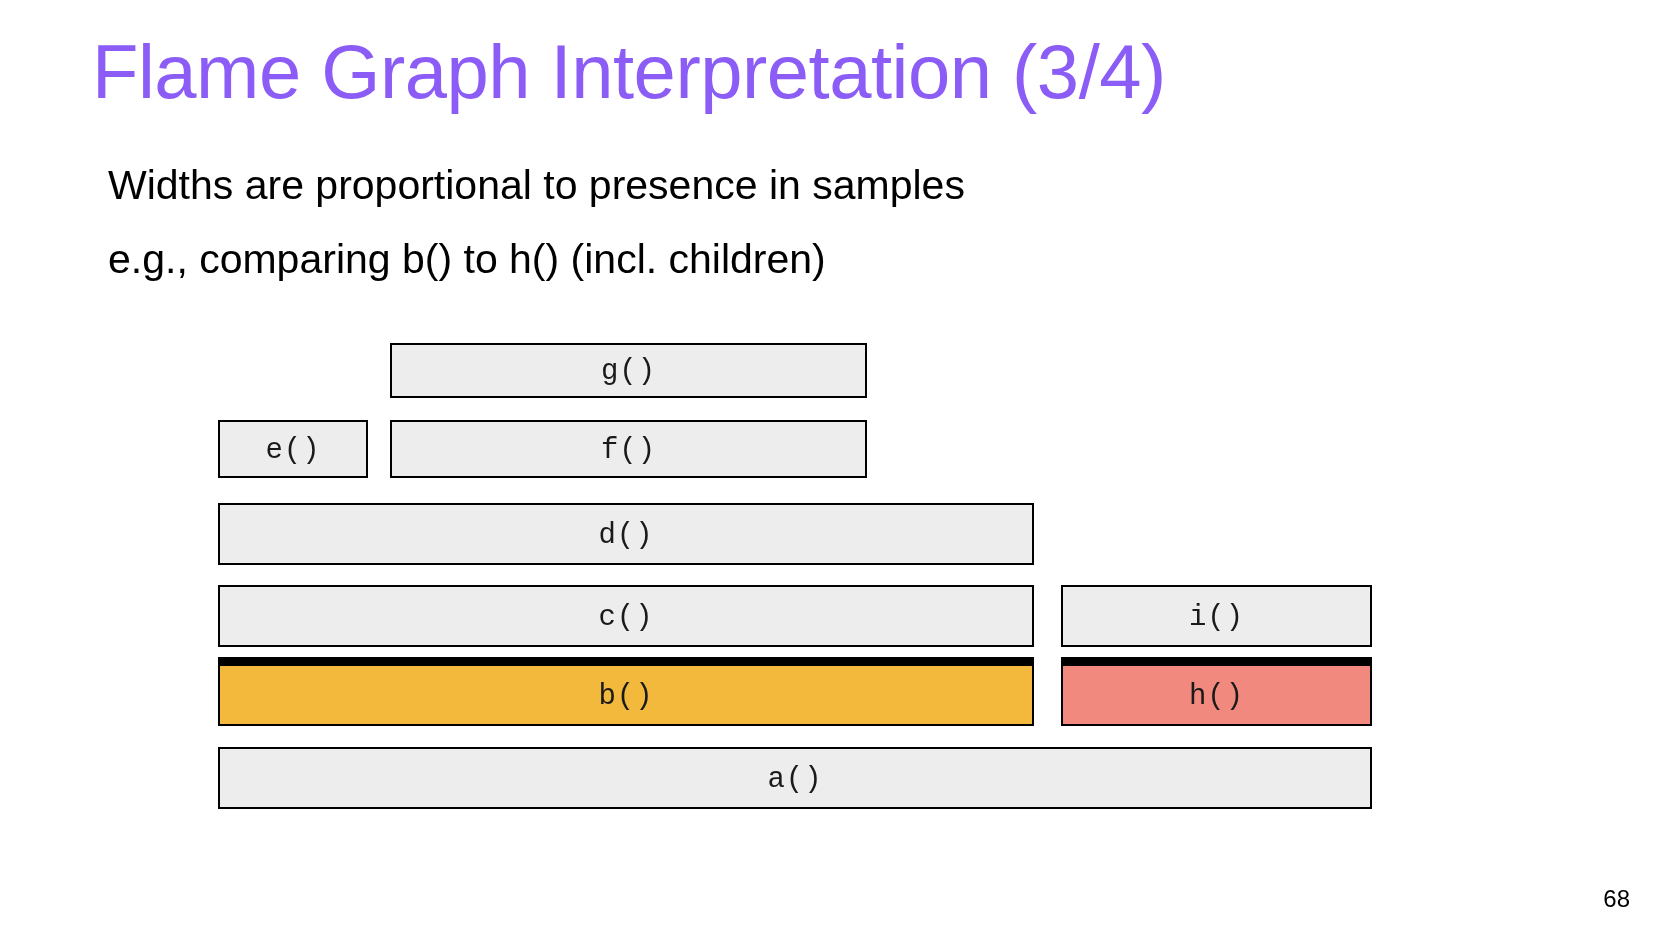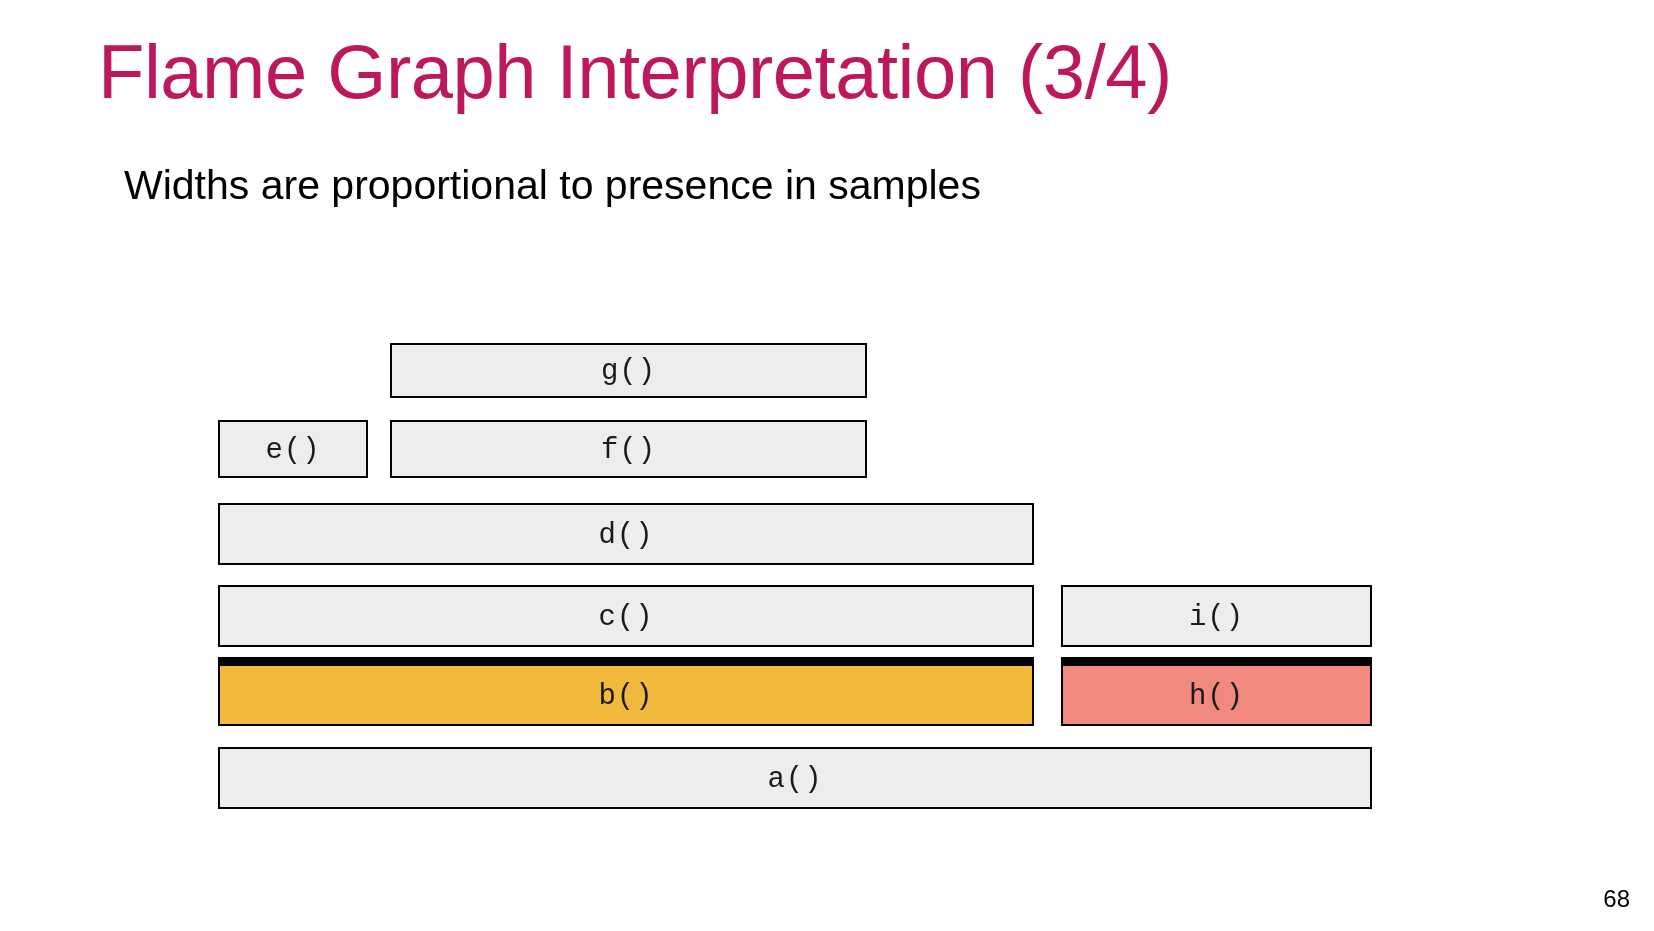--- a/index.html
+++ b/index.html
@@ -12,44 +12,44 @@
     height: 931px;
     position: relative;
     overflow: hidden;
     font-family: "Liberation Sans", sans-serif;
     color: #000000;
   }
 
   
   #slide-title {
     position: absolute;
-    left: 98px;
+    left: 92px;
     top: 34px;
     font-size: 76px;
     line-height: 1.0;
     font-weight: 400;
     letter-spacing: -0.5px;
     white-space: nowrap;
-    color: #be185d;
+    color: #8b5cf6;
   }
 
   
   #body-text {
     position: absolute;
     left: 108px;
     top: 165px;
     width: 1300px;
   }
   .body-line {
     font-size: 41px;
     line-height: 1.0;
     white-space: nowrap;
     color: #000;
   }
-  .body-line.line-1 { margin-left: 16px; margin-bottom: 33px; }
+  .body-line.line-1 { margin-left: 0; margin-bottom: 33px; }
   .body-line.line-2 { margin-left: 0px; }
 
   
   #flame-graph {
     position: absolute;
     left: 0;
     top: 0;
     width: 1654px;
     height: 931px;
   }
@@ -89,20 +89,21 @@
     color: #000000;
   }
 </style>
 </head>
 <body>
 
 <div id="slide-title">Flame Graph Interpretation (3/4)</div>
 
 <div id="body-text">
   <div class="body-line line-1">Widths are proportional to presence in samples</div>
+  <div class="body-line line-2">e.g., comparing b() to h() (incl. children)</div>
 </div>
 
 <div id="flame-graph">
 
   <div class="frame" style="left:390px; top:343px; width:477px; height:55px;">
     <span class="frame-label">g()</span>
   </div>
 
   <div class="frame" style="left:218px; top:420px; width:150px; height:58px;">
     <span class="frame-label">e()</span>

